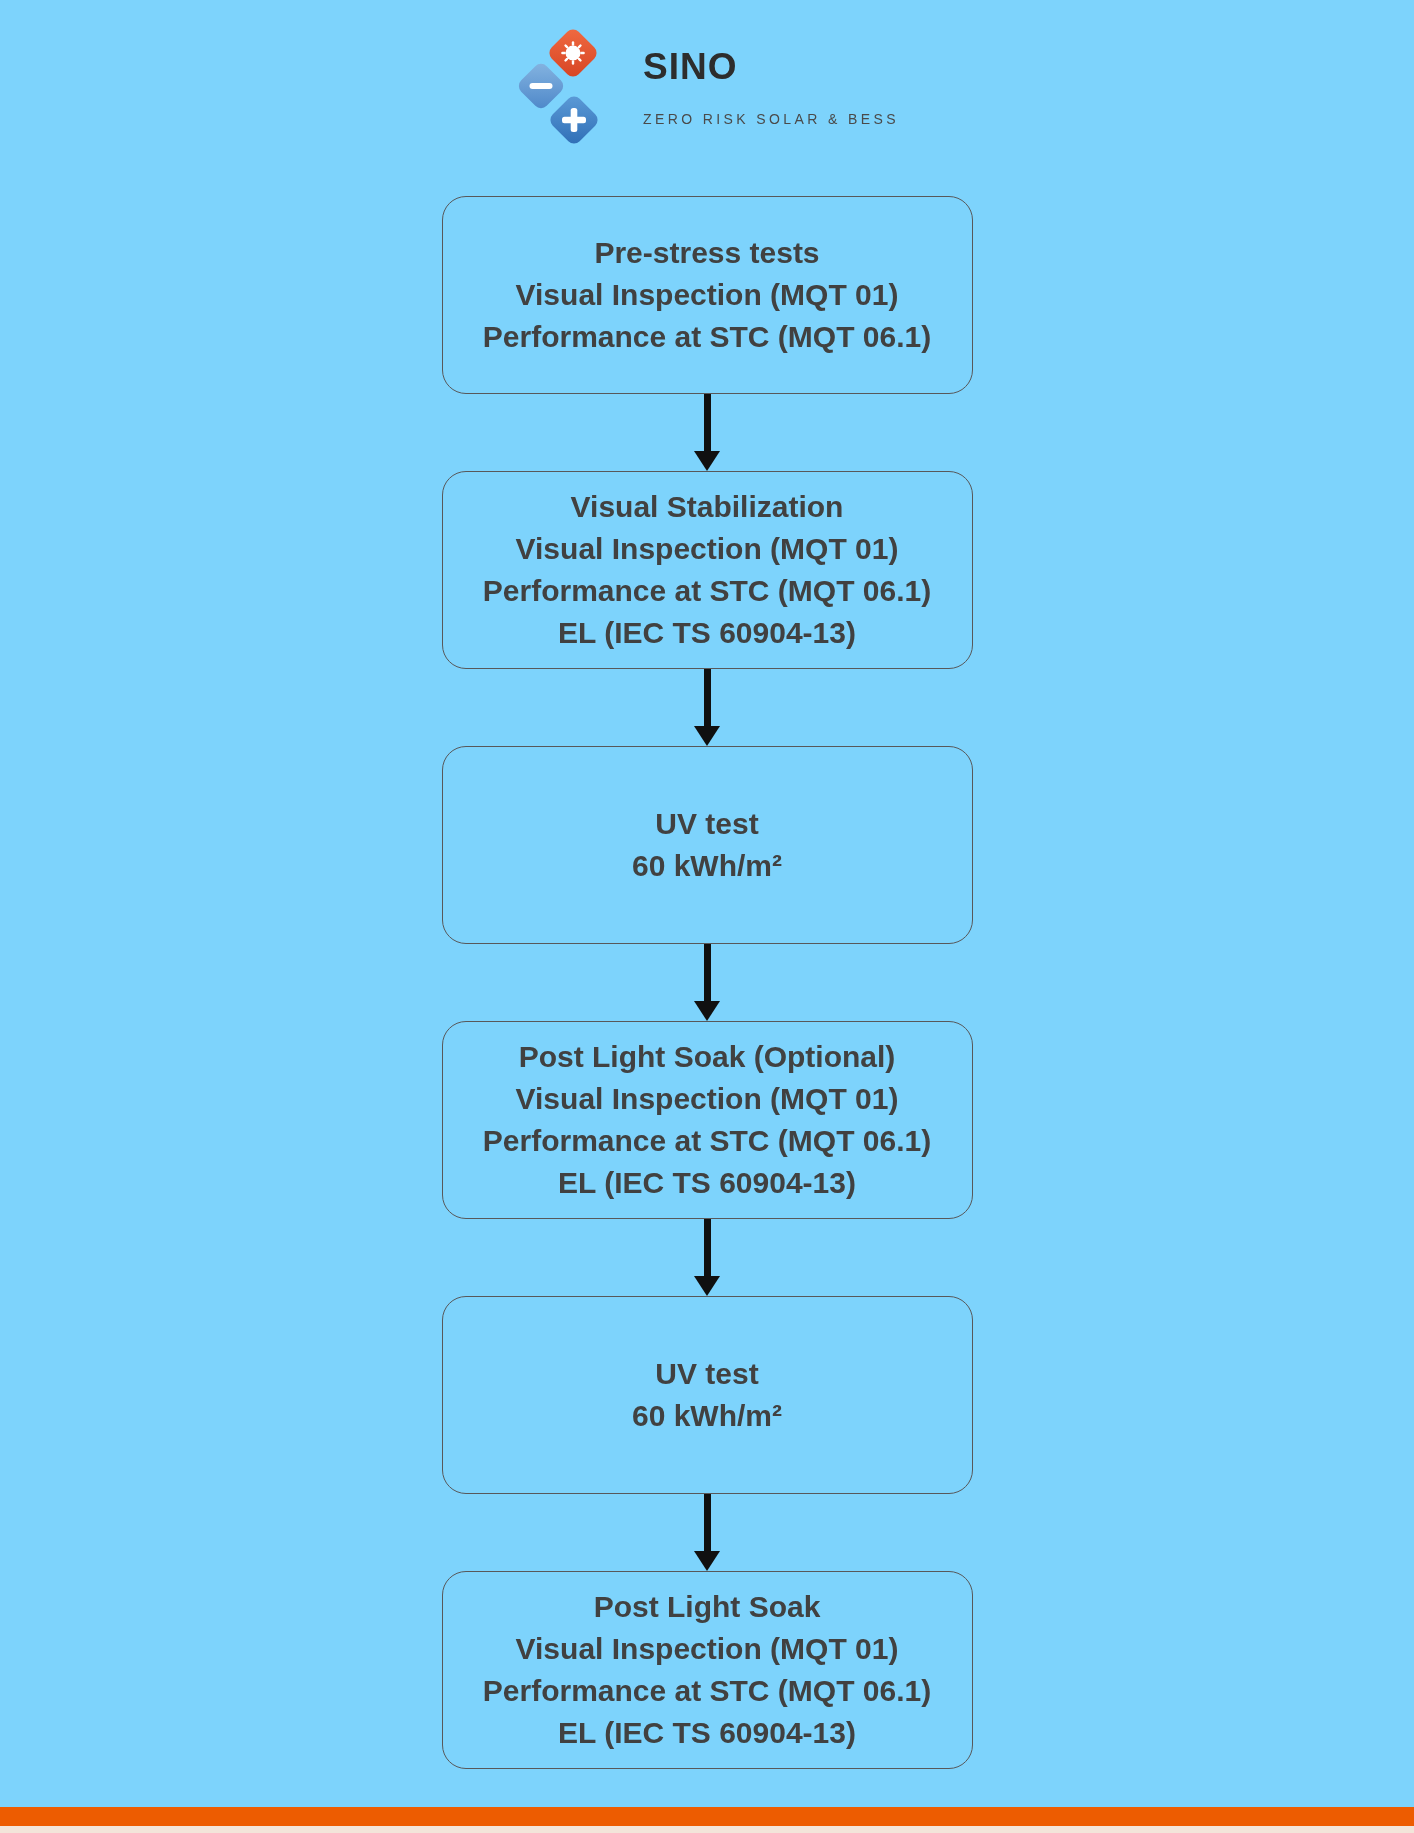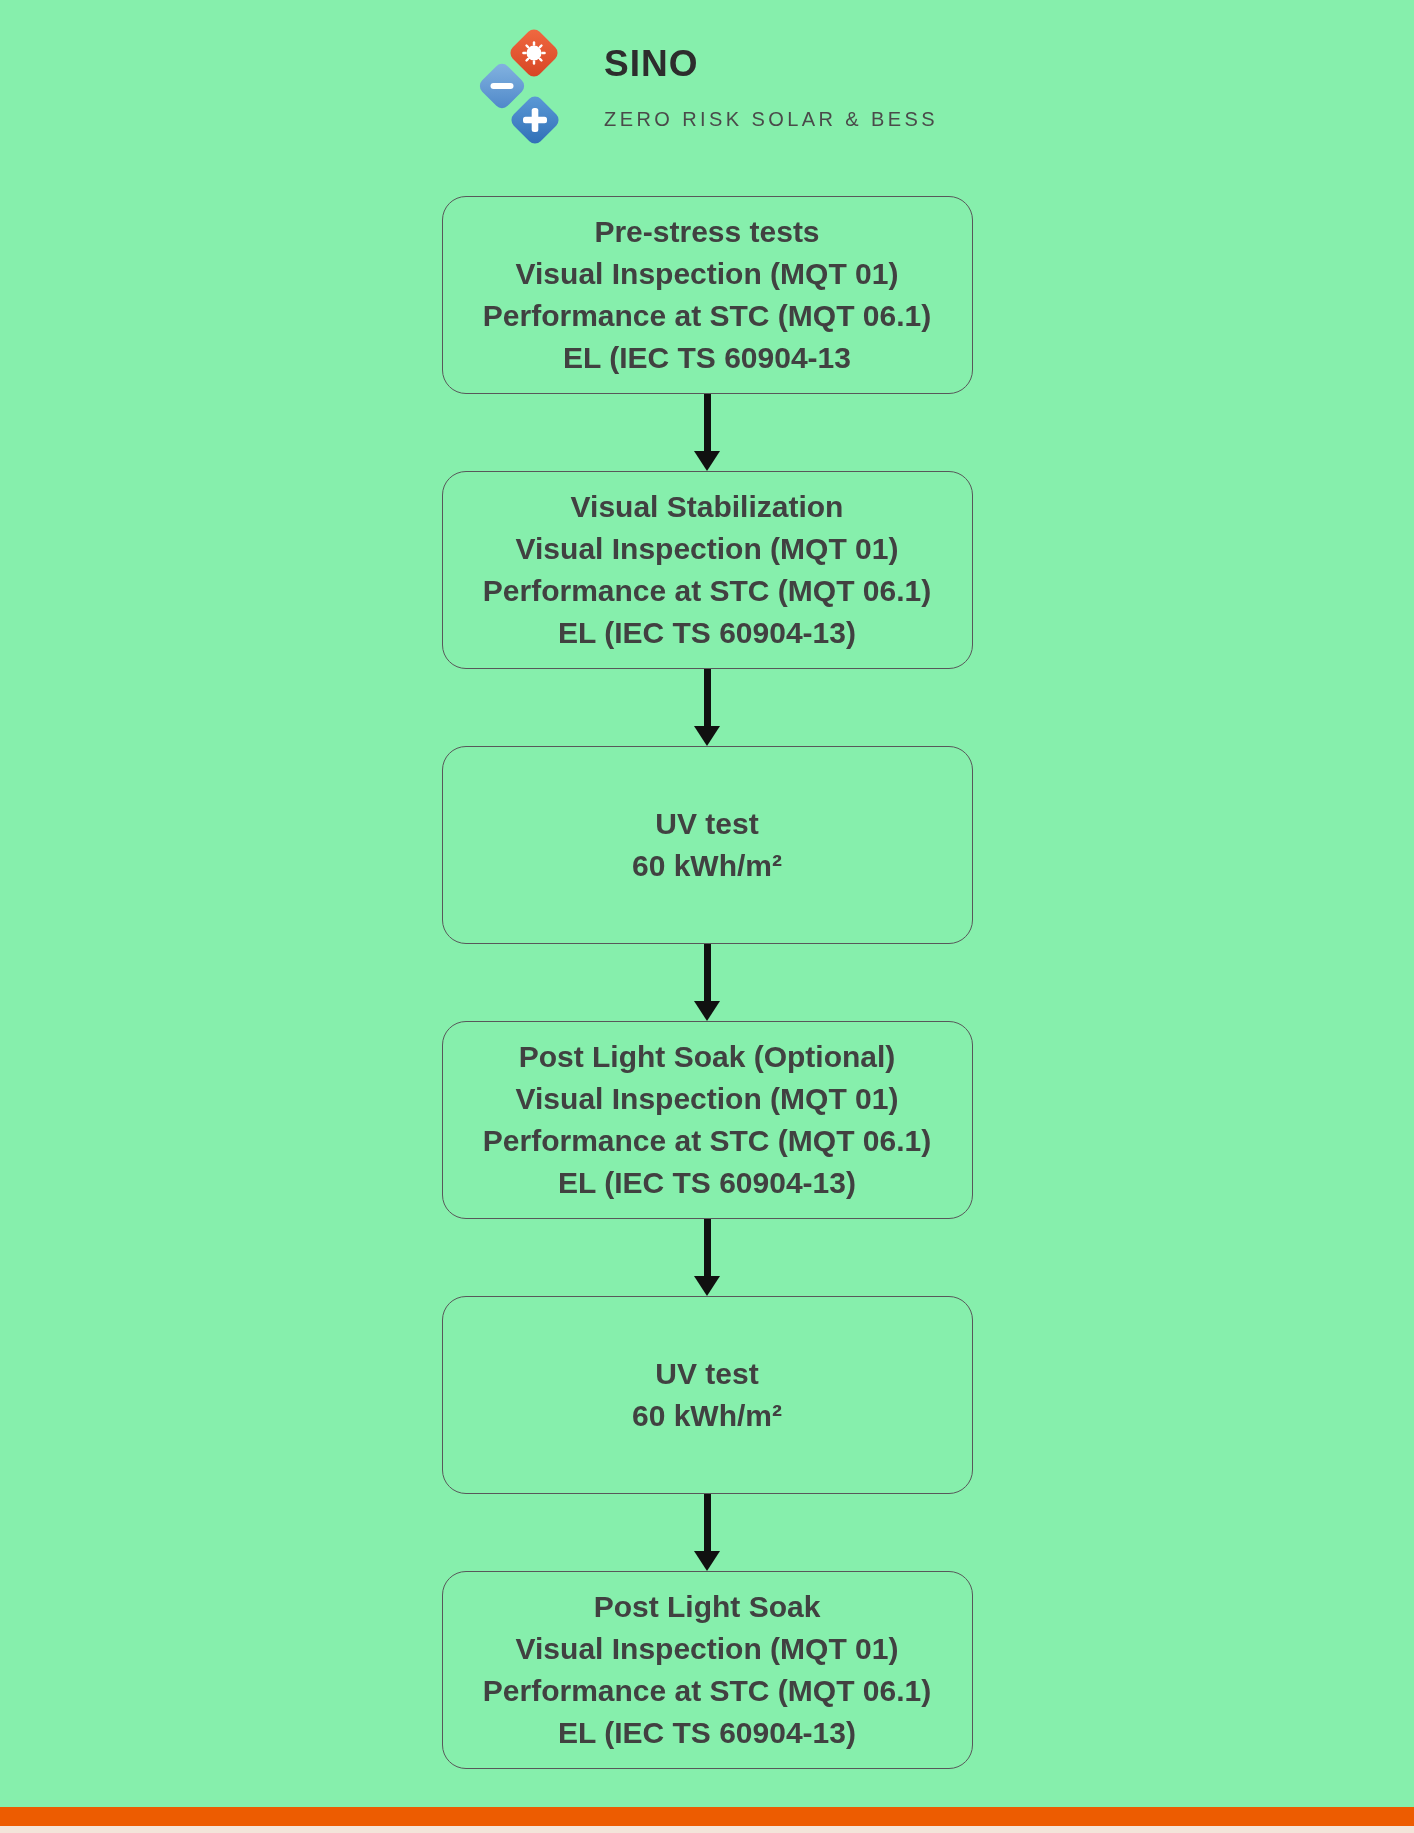--- a/index.html
+++ b/index.html
@@ -1,35 +1,35 @@
 <!DOCTYPE html>
 <html><head>
 <meta charset="utf-8">
 <style>
   html,body{margin:0;padding:0;background:#ededed;}
   .page{
     position:relative;
     width:1414px;height:1833px;
-    background:#86efac;
+    background:#7dd3fc;
     font-family:"Liberation Sans",sans-serif;
     overflow:hidden;
   }
   
   .logo{
     display:flex;align-items:center;gap:6px;
     width:fit-content;margin:22px auto 0 auto;
   }
   .logo-text{display:flex;flex-direction:column;align-items:flex-start;}
   .brand{
     font-size:37px;font-weight:bold;color:#2d2d2d;
     letter-spacing:1px;line-height:44px;white-space:nowrap;
   }
   .brand .reg{font-size:11px;vertical-align:22px;letter-spacing:0;color:#2d2d2d;}
   .tagline{
-    font-size:20px;color:#4a4a4a;letter-spacing:3.4px;
+    font-size:14px;color:#4a4a4a;letter-spacing:3.4px;
     margin-top:22px;white-space:nowrap;
   }
   
   .flow{
     width:531px;margin:46px auto 0 auto;
     display:flex;flex-direction:column;
   }
   .box{
     box-sizing:border-box;
     height:198px;width:100%;
@@ -112,21 +112,20 @@
       <div class="tagline">ZERO RISK SOLAR &amp; BESS</div>
     </div>
   </div>
 
   <div class="flow">
 
     <div class="box">
       <div class="line">Pre-stress tests</div>
       <div class="line">Visual Inspection (MQT 01)</div>
       <div class="line">Performance at STC (MQT 06.1)</div>
-      <div class="line">EL (IEC TS 60904-13</div>
     </div>
 
     <div class="connector">
       <div class="shaft"></div>
       <div class="head"></div>
     </div>
 
     <div class="box">
       <div class="line">Visual Stabilization</div>
       <div class="line">Visual Inspection (MQT 01)</div>

